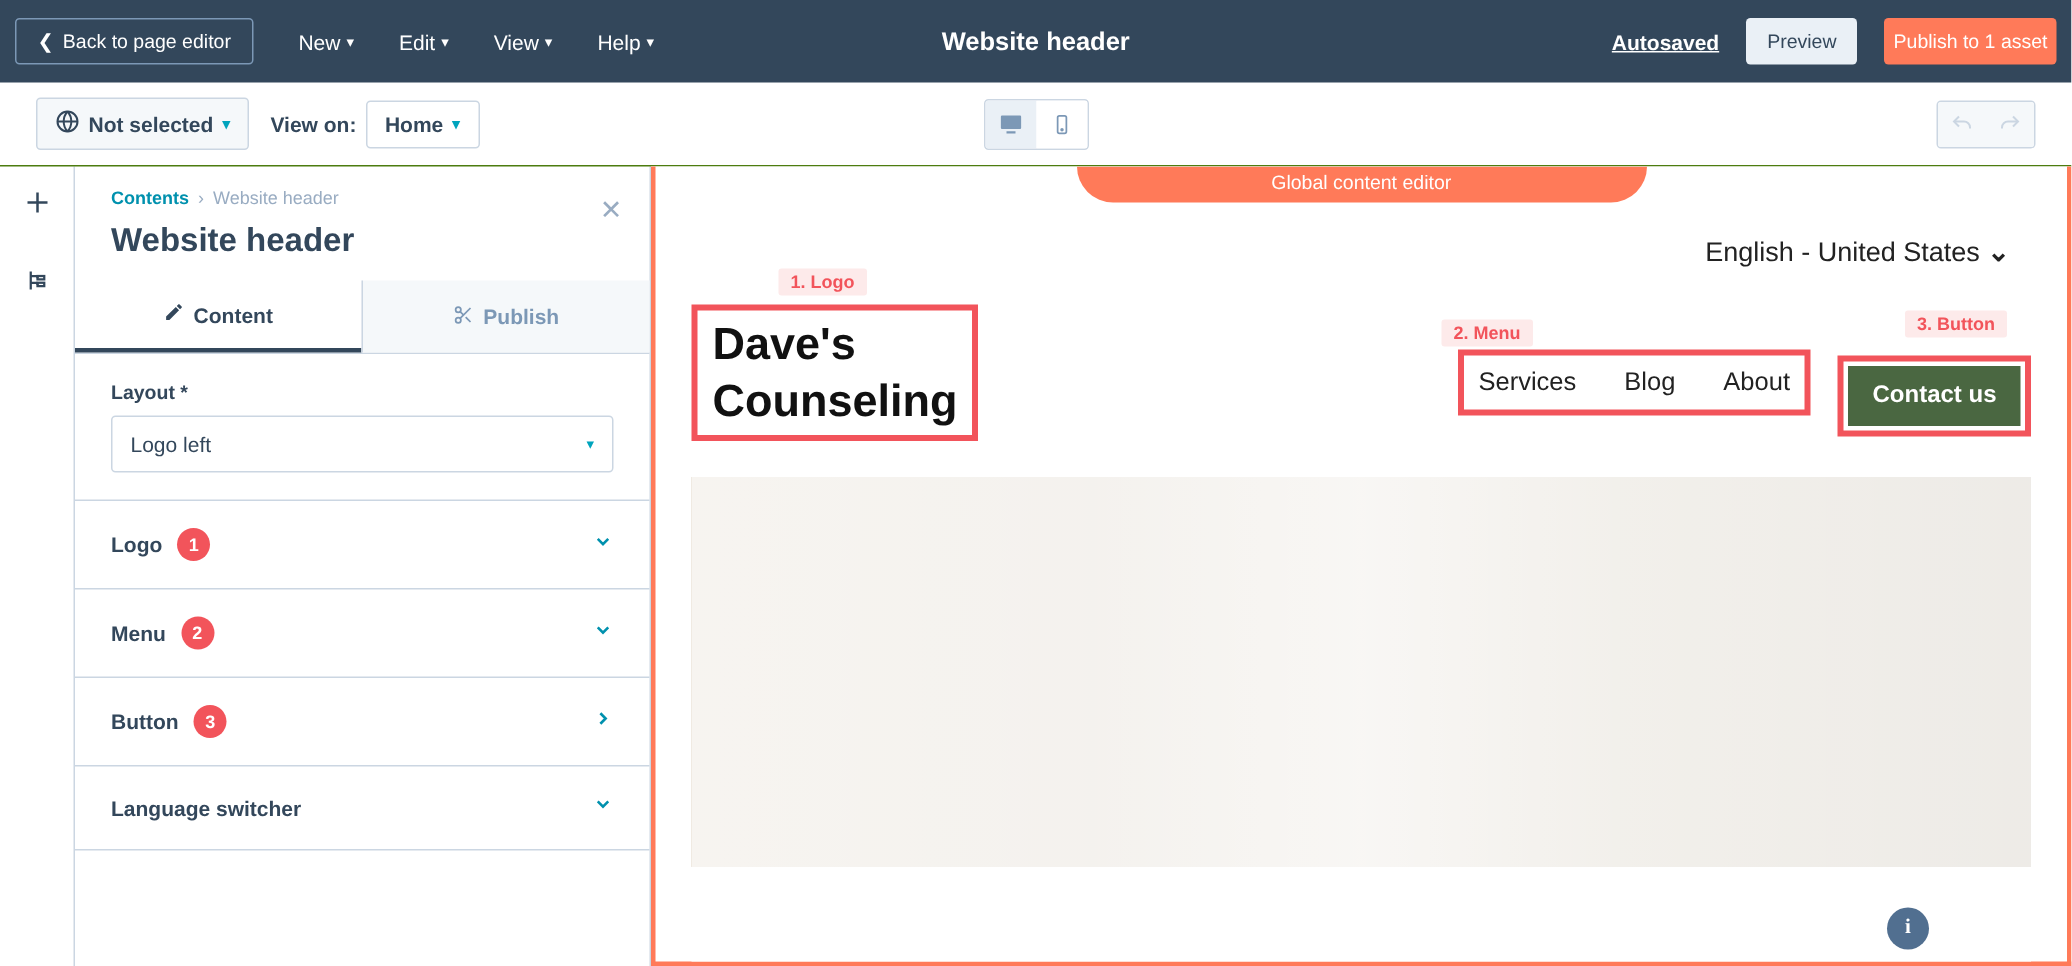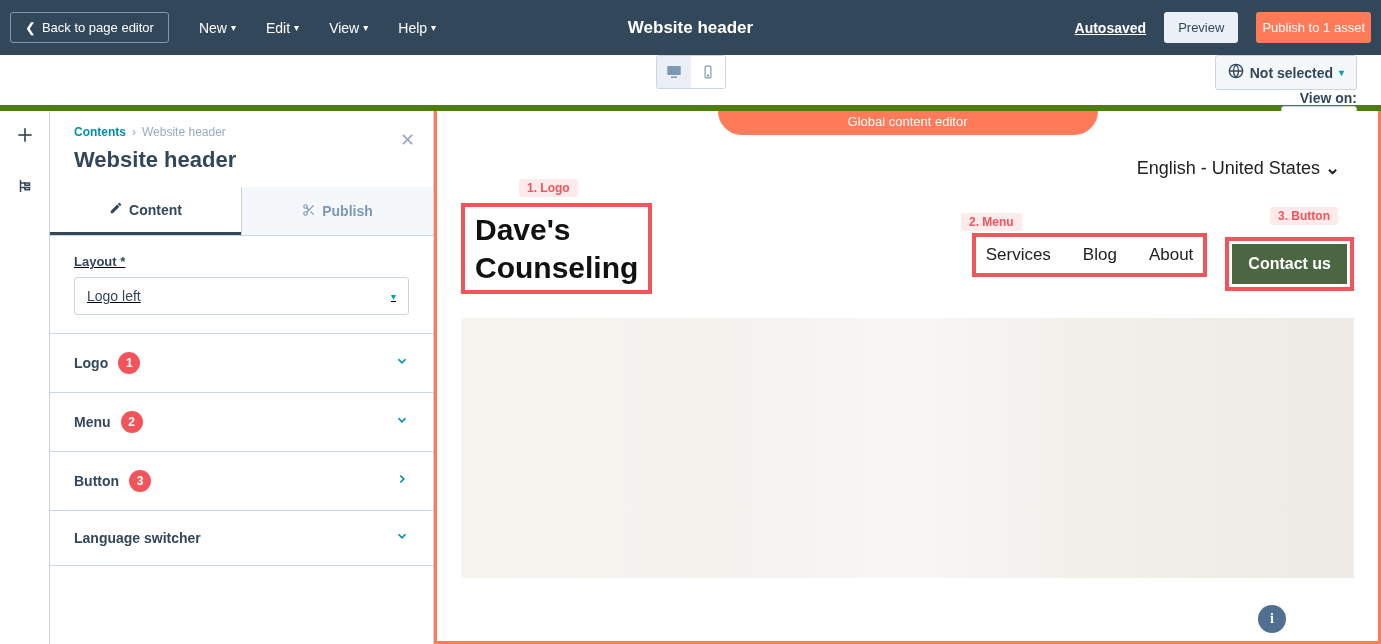--- a/index.html
+++ b/index.html
@@ -10,21 +10,21 @@
 .back-btn { border: 1px solid #7c98b6; background: transparent; color: #fff; padding: 7px 14px; border-radius: 3px; font-size: 13px; font-weight: 500; display: flex; align-items: center; gap: 6px; cursor: pointer; }
 .menu-items { display: flex; gap: 14px; margin-left: 22px; }
 .menu-item { color: #fff; font-size: 14px; cursor: pointer; display: flex; align-items: center; gap: 4px; padding: 6px 8px; }
 .topbar-title { position: absolute; left: 50%; transform: translateX(-50%); font-weight: 600; font-size: 17px; }
 .topbar-right { margin-left: auto; display: flex; align-items: center; gap: 18px; }
 .autosaved { color: #fff; text-decoration: underline; font-weight: 600; font-size: 14px; }
 .preview-btn { background: #eaf0f6; color: #33475b; border: none; padding: 8px 14px; border-radius: 3px; font-size: 13px; font-weight: 500; cursor: pointer; }
 .publish-btn { background: #ff7a59; color: #fff; border: none; padding: 8px 6px; border-radius: 3px; font-size: 13px; font-weight: 500; cursor: pointer; }
 
 
-.secondbar { height: 56px; border-bottom: 6px solid #4d7c0f; display: flex; align-items: flex-end; padding: 0 24px; position: relative; flex-direction: column; }
+.secondbar { height: 56px; border-bottom: 1px solid #4d7c0f; display: flex; align-items: center; padding: 0 24px; position: relative; }
 .lang-btn { border: 1px solid #cbd6e2; background: #f5f8fa; color: #33475b; padding: 7px 12px; border-radius: 3px; font-size: 14px; font-weight: 600; display: flex; align-items: center; gap: 6px; cursor: pointer; }
 .viewon-label { font-size: 14px; font-weight: 600; color: #33475b; margin-left: 14px; }
 .page-select { border: 1px solid #cbd6e2; background: #fff; color: #33475b; padding: 7px 12px; border-radius: 3px; font-size: 14px; font-weight: 600; margin-left: 6px; display: flex; align-items: center; gap: 6px; cursor: pointer; }
 .device-toggle { position: absolute; left: 50%; transform: translateX(-50%); display: flex; border: 1px solid #cbd6e2; border-radius: 3px; overflow: hidden; }
 .device-btn { width: 34px; height: 32px; display: flex; align-items: center; justify-content: center; background: #fff; cursor: pointer; }
 .device-btn.active { background: #eaf0f6; }
 .undo-redo { margin-left: auto; display: flex; border: 1px solid #cbd6e2; border-radius: 3px; overflow: hidden; }
 .ur-btn { width: 32px; height: 30px; display: flex; align-items: center; justify-content: center; background: #f5f8fa; color: #cbd6e2; cursor: pointer; }
 
 
@@ -40,21 +40,21 @@
 .breadcrumb a { color: #0091ae; font-weight: 600; }
 .breadcrumb .sep { color: #99acc2; }
 .breadcrumb .cur { color: #99acc2; }
 .close-x { position: absolute; right: 18px; top: 18px; color: #99acc2; font-size: 18px; cursor: pointer; }
 .panel-title { font-size: 22px; font-weight: 700; color: #33475b; padding: 4px 24px 14px; }
 .tabs { display: flex; border-bottom: 1px solid #cbd6e2; }
 .tab { flex: 1; text-align: center; padding: 14px 0; font-size: 14px; font-weight: 600; color: #33475b; cursor: pointer; display: flex; align-items: center; justify-content: center; gap: 6px; }
 .tab.active { border-bottom: 3px solid #33475b; }
 .tab.inactive { background: #f5f8fa; color: #7c98b6; border-left: 1px solid #cbd6e2; }
 
-.field-group { padding: 18px 24px; text-decoration: underline; }
+.field-group { padding: 18px 24px; }
 .field-label { font-size: 13px; font-weight: 600; color: #33475b; margin-bottom: 8px; }
 .select-box { border: 1px solid #cbd6e2; border-radius: 3px; padding: 10px 12px; display: flex; justify-content: space-between; align-items: center; font-size: 14px; color: #33475b; cursor: pointer; }
 
 .accordion-item { border-top: 1px solid #cbd6e2; padding: 18px 24px; display: flex; align-items: center; justify-content: space-between; cursor: pointer; }
 .accordion-item:last-child { border-bottom: 1px solid #cbd6e2; }
 .accordion-label { font-size: 14px; font-weight: 600; color: #33475b; display: flex; align-items: center; gap: 10px; }
 .badge-num { width: 22px; height: 22px; background: #f2545b; color: #fff; border-radius: 50%; display: flex; align-items: center; justify-content: center; font-size: 12px; font-weight: 700; }
 .chev { color: #0091ae; }
 
 

